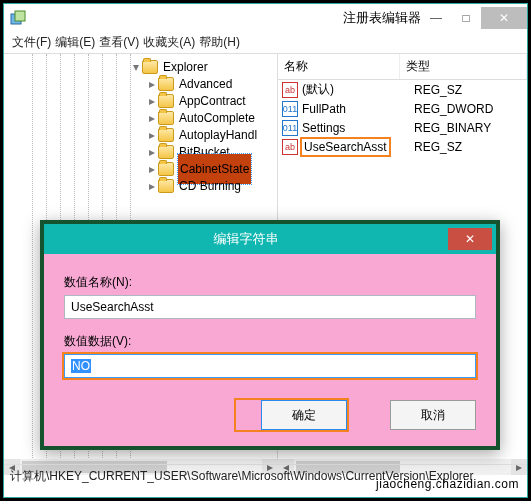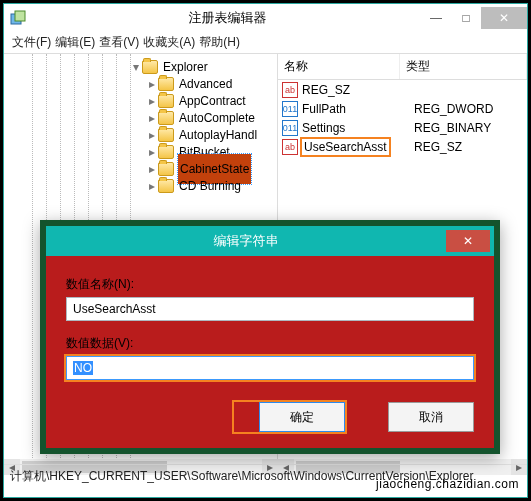--- a/index.html
+++ b/index.html
@@ -1,20 +1,20 @@
 <!DOCTYPE html>
 <html><head>
 <meta charset="utf-8">
 <style>
   * { box-sizing: border-box; font-family: "Microsoft YaHei", "Segoe UI", sans-serif; font-size: 12px; }
   body { margin: 0; background: #000; padding: 3px; }
   .outer { width: 525px; height: 495px; background: #fff; border: 1px solid #2aa8a0; display: flex; flex-direction: column; position: relative; }
   .titlebar { height: 28px; display: flex; align-items: center; background: #fff; padding-left: 6px; }
   .titlebar .ticon { width: 16px; height: 16px; margin-right: 8px; }
-  .titlebar .title { flex: 1; text-align: center; font-size: 13px; }
+  .titlebar .title { flex: 1; text-align: right; font-size: 13px; }
   .winbtns { display: flex; }
   .winbtn { width: 30px; height: 22px; display: flex; align-items: center; justify-content: center; color: #555; }
   .winbtn.close { background: #bdbdbd; color: #fff; width: 46px; height: 22px; }
   .menubar { height: 22px; display: flex; align-items: center; gap: 4px; padding: 0 8px; border-bottom: 1px solid #ddd; }
   .menubar span { color: #222; }
   .body { flex: 1; display: flex; overflow: hidden; }
   .treepane { width: 274px; border-right: 1px solid #ddd; overflow: hidden; position: relative; }
   .listpane { flex: 1; overflow: hidden; }
   .tree { padding: 4px 0 0 0; }
   .treerow { display: flex; align-items: center; height: 17px; white-space: nowrap; }
@@ -31,21 +31,21 @@
   .vicon.str { color:#c33; border-color:#c33; background:#fff; }
   .vicon.bin { color:#2277cc; border-color:#2277cc; background:#fff; }
   .lrow .n { width:112px; } .lrow .t { flex:1; }
   .lrow.hi .n span.inner { outline:2px solid #f58220; padding:1px 2px; }
   .status { height:33px; border-top:1px solid #ddd; padding:3px 6px; white-space:nowrap; overflow:hidden; color:#222; position:relative; }
   .scrollbar-h { height:16px; background:#f0f0f0; display:flex; }
   .sb-btn { width:16px; height:16px; background:#e4e4e4; display:flex; align-items:center; justify-content:center; color:#666; }
   .sb-track { flex:1; background:#f0f0f0; position:relative; }
   .sb-thumb { position:absolute; top:2px; height:12px; background:#cdcdcd; }
 
-  .dialog { position:absolute; left:36px; top:216px; width:460px; background:#b91c1c; border:6px solid #14532d; box-shadow:0 4px 16px rgba(0,0,0,.35); }
+  .dialog { position:absolute; left:36px; top:216px; width:460px; background:#f9a8d4; border:4px solid #14532d; box-shadow:0 4px 16px rgba(0,0,0,.35); }
   .dlg-title { height:30px; background:#10b7b0; display:flex; align-items:center; }
   .dlg-title .t { flex:1; text-align:center; color:#fff; font-size:13px; }
   .dlg-close { width:44px; height:22px; margin-right:4px; background:#c94f43; color:#fff; display:flex; align-items:center; justify-content:center; }
   .dlg-body { padding:14px 20px 16px; }
   .dlg-label { margin:6px 0 4px; }
   .dlg-input { width:100%; height:24px; border:1px solid #aeb8c0; padding:0 6px; background:#fff; }
   .dlg-input.focus { border:1px solid #3b99fc; outline:2px solid rgba(59,153,252,.25); }
   .selval { background:#3390ff; color:#fff; padding:0 1px; }
   .hi-orange { outline:2px solid #f58220; }
   .dlg-buttons { display:flex; justify-content:flex-end; gap:18px; margin-top:22px; }
@@ -143,20 +143,21 @@
     </div>
 
     <div class="listpane">
       <div class="cols">
         <div class="colh c1">名称</div>
         <div class="colh c2">类型</div>
       </div>
       <div id="list-rows">
           <div class="lrow">
             <span class="vicon str">ab</span>
+            <span class="n"><span class="inner">(默认)</span></span>
             <span class="t">REG_SZ</span>
           </div>
           <div class="lrow">
             <span class="vicon bin">011</span>
             <span class="n"><span class="inner">FullPath</span></span>
             <span class="t">REG_DWORD</span>
           </div>
           <div class="lrow">
             <span class="vicon bin">011</span>
             <span class="n"><span class="inner">Settings</span></span>

